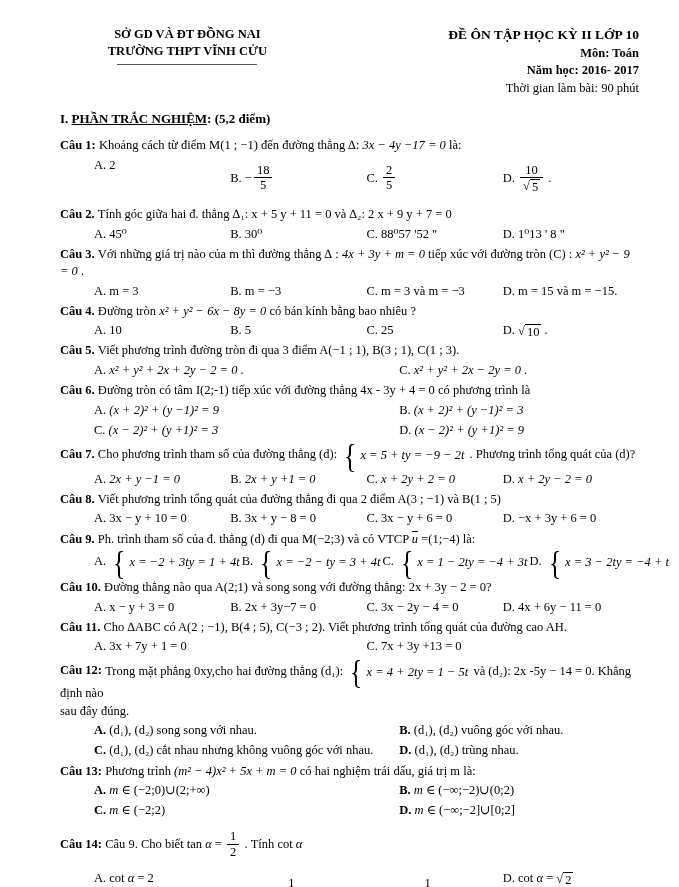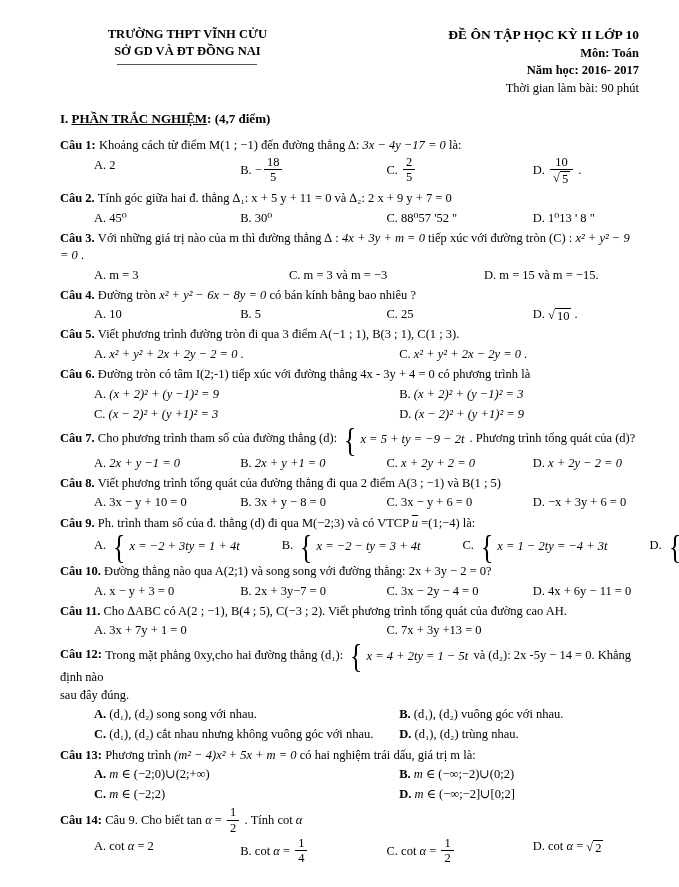--- a/index.html
+++ b/index.html
@@ -15,59 +15,59 @@
   .hrule{width:140px;border-bottom:1.5px solid #555;margin:3px auto 0 auto;height:1px;}
   
   .section-title{font-weight:bold;margin:10px 0 10px 0;font-size:13px;}
   .section-title .u{text-decoration:underline;}
   
   .q{margin-bottom:3px;}
   .qtext{line-height:1.4;}
   .qtext2{line-height:1.4;}
   .qlabel{font-weight:bold;}
   .opts{padding-left:34px;margin-top:1px;}
-  .opts.row{display:flex;gap:40px;}
+  .opts.row{display:flex;}
   .opts.row .opt{flex:1;}
   .opts.grid2{display:grid;grid-template-columns:56% 44%;row-gap:2px;}
   .opt{line-height:1.45;white-space:nowrap;}
   .okey.bold{font-weight:bold;}
   
   .m-i{font-style:italic;}
   .m-v{text-decoration:overline;font-style:italic;}
   .m-f{display:inline-flex;flex-direction:column;text-align:center;vertical-align:middle;
-       margin:0 2px;position:relative;top:-1px;}
+       margin:8px 2px;position:relative;top:-1px;}
   .m-f>.fn{border-bottom:1px solid #000;padding:0 3px;line-height:1.15;}
   .m-f>.fd{padding:0 3px;line-height:1.15;}
   .m-r{display:inline-flex;align-items:flex-start;vertical-align:middle;}
   .m-r>.rad{line-height:1.15;}
   .m-r>.rb{border-top:1px solid #000;line-height:1.15;padding:0 2px;}
   .m-c{display:inline-flex;align-items:center;vertical-align:middle;margin:0 2px;}
   .m-c>.cb{font-size:270%;font-weight:300;line-height:.8;margin-right:2px;transform:scaleX(.75);}
   .m-c>.cls{display:inline-flex;flex-direction:row;text-align:left;}
   .m-c>.cls>.cl{line-height:1.3;font-style:italic;}
 </style>
 </head>
 <body>
 
 <div class="header">
   <div class="h-left">
+    <div class="hb">SỞ GD VÀ ĐT ĐỒNG NAI</div>
     <div class="hb">TRƯỜNG THPT VĨNH CỬU</div>
-    <div class="hb">SỞ GD VÀ ĐT ĐỒNG NAI</div>
     <div class="hrule"></div>
   </div>
   <div class="h-right">
     <div class="hb t1">ĐỀ ÔN TẬP  HỌC KỲ II  LỚP 10</div>
     <div class="hb">Môn: Toán</div>
     <div class="hb">Năm học: 2016- 2017</div>
     <div>Thời gian làm bài: 90 phút</div>
   </div>
 </div>
 
 <div class="section-title">
-  <span>I. </span><span class="u">PHẦN TRẮC NGHIỆM</span><span>: (4,7 điểm)</span>
+  <span>I. </span><span class="u">PHẦN TRẮC NGHIỆM</span><span>: (5,2 điểm)</span>
 </div>
 
 <div id="questions">
     <div class="q">
       <div class="qtext"><span class="qlabel">Câu 1:  </span><span>Khoảng cách từ điểm M(1 ; −1) đến đường thẳng ∆: <span class="m-i">3x − 4y −17 = 0</span>  là:</span></div>
       <div class="opts row">
         <span class="opt"><span class="okey">A. </span><span>2</span></span>
         <span class="opt"><span class="okey">B. </span><span>−<span class="m-f">
               <span class="fn">18</span>
               <span class="fd">5</span>
@@ -91,20 +91,21 @@
         <span class="opt"><span class="okey">A. </span><span>45⁰</span></span>
         <span class="opt"><span class="okey">B. </span><span>30⁰</span></span>
         <span class="opt"><span class="okey">C. </span><span>88⁰57 '52 "</span></span>
         <span class="opt"><span class="okey">D. </span><span>1⁰13 ' 8 "</span></span>
       </div>
     </div>
     <div class="q">
       <div class="qtext"><span class="qlabel">Câu 3.  </span><span>Với những giá trị nào của m thì đường thẳng ∆ : <span class="m-i">4x + 3y + m = 0</span>  tiếp xúc với đường  tròn (C) : <span class="m-i">x² + y² − 9 = 0</span> .</span></div>
       <div class="opts row">
         <span class="opt"><span class="okey">A. </span><span>m = 3</span></span>
+        <span class="opt"><span class="okey">B. </span><span>m = −3</span></span>
         <span class="opt"><span class="okey">C. </span><span>m =  3 và m = −3</span></span>
         <span class="opt"><span class="okey">D. </span><span>m = 15 và m = −15.</span></span>
       </div>
     </div>
     <div class="q">
       <div class="qtext"><span class="qlabel">Câu 4.  </span><span>Đường tròn  <span class="m-i">x² + y² − 6x − 8y = 0</span>  có bán kính bằng bao nhiêu ?</span></div>
       <div class="opts row">
         <span class="opt"><span class="okey">A. </span><span>10</span></span>
         <span class="opt"><span class="okey">B. </span><span>5</span></span>
         <span class="opt"><span class="okey">C. </span><span>25</span></span>

